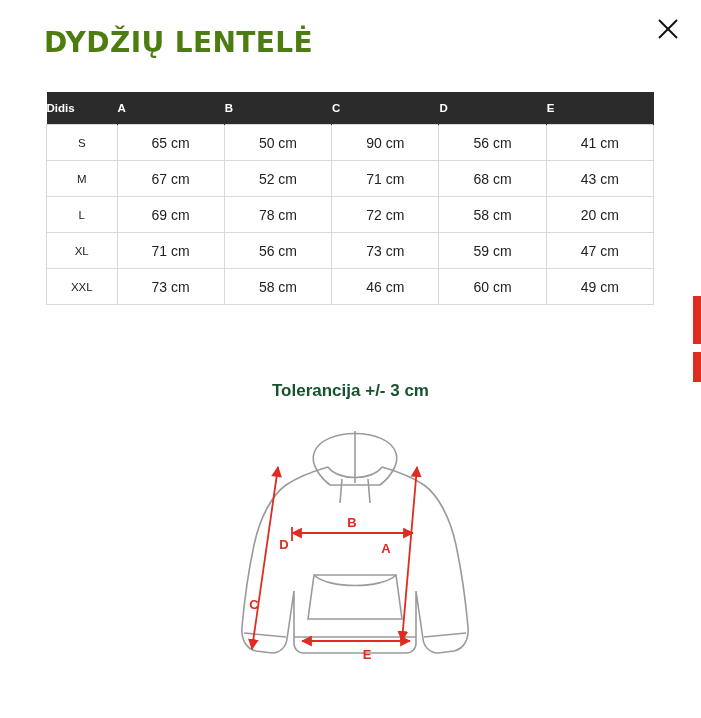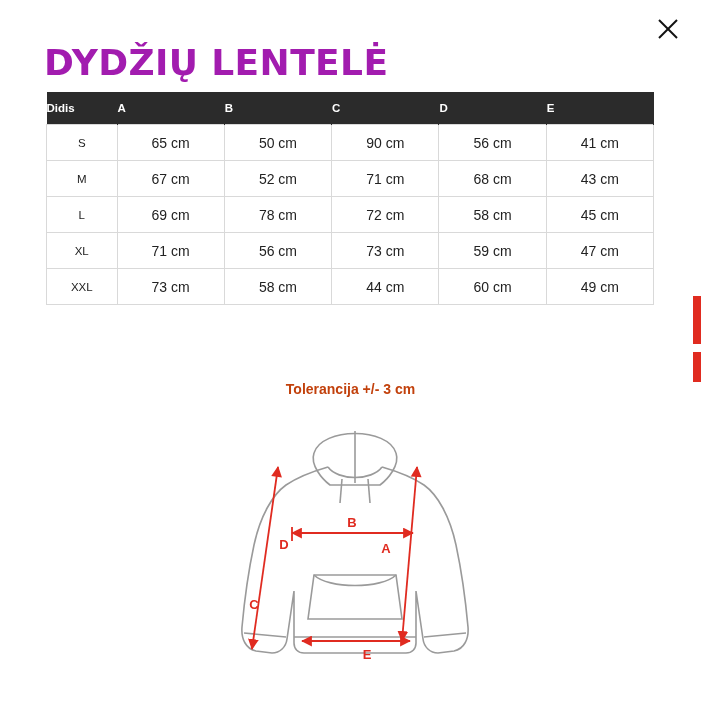--- a/index.html
+++ b/index.html
@@ -56,26 +56,25 @@
     border: none;
     background: transparent;
     cursor: pointer;
     padding: 0;
   }
   .close-btn svg { display: block; }
   .title {
     position: absolute;
     left: 44px;
     top: 26px;
-    font-size: 36px;
+    font-size: 28px;
     font-weight: 800;
     letter-spacing: 0.4px;
-    color: #a21caf;
+    color: #4d7c0f;
     font-family: "DejaVu Sans", sans-serif;
-    margin-top: 16px;
   }
   table.size-table {
     position: absolute;
     left: 46px;
     top: 92px;
     width: 608px;
     border-collapse: collapse;
     table-layout: fixed;
   }
   table.size-table thead th {
@@ -100,23 +99,23 @@
   table.size-table tbody td.sizecol {
     font-size: 11.5px;
     color: #222222;
   }
   .tolerance {
     position: absolute;
     width: 701px;
     left: 0;
     top: 381px;
     text-align: center;
-    font-size: 14px;
+    font-size: 17px;
     font-weight: 700;
-    color: #c2410c;
+    color: #14532d;
   }
   .figure {
     position: absolute;
     left: 210px;
     top: 405px;
     width: 290px;
     height: 290px;
   }
   .meas-label {
     fill: #e02b20;
@@ -173,35 +172,35 @@
         <td>71 cm</td>
         <td>68 cm</td>
         <td>43 cm</td>
       </tr>
       <tr>
         <td class="sizecol">L</td>
         <td>69 cm</td>
         <td>78 cm</td>
         <td>72 cm</td>
         <td>58 cm</td>
-        <td>45 cm</td>
+        <td>20 cm</td>
       </tr>
       <tr>
         <td class="sizecol">XL</td>
         <td>71 cm</td>
         <td>56 cm</td>
         <td>73 cm</td>
         <td>59 cm</td>
         <td>47 cm</td>
       </tr>
       <tr>
         <td class="sizecol">XXL</td>
         <td>73 cm</td>
         <td>58 cm</td>
-        <td>44 cm</td>
+        <td>46 cm</td>
         <td>60 cm</td>
         <td>49 cm</td>
       </tr>
     </tbody>
   </table>
 
   <div class="tolerance">Tolerancija +/- 3 cm</div>
 
   <div class="figure">
     <svg width="290" height="290" viewBox="0 0 290 290">

